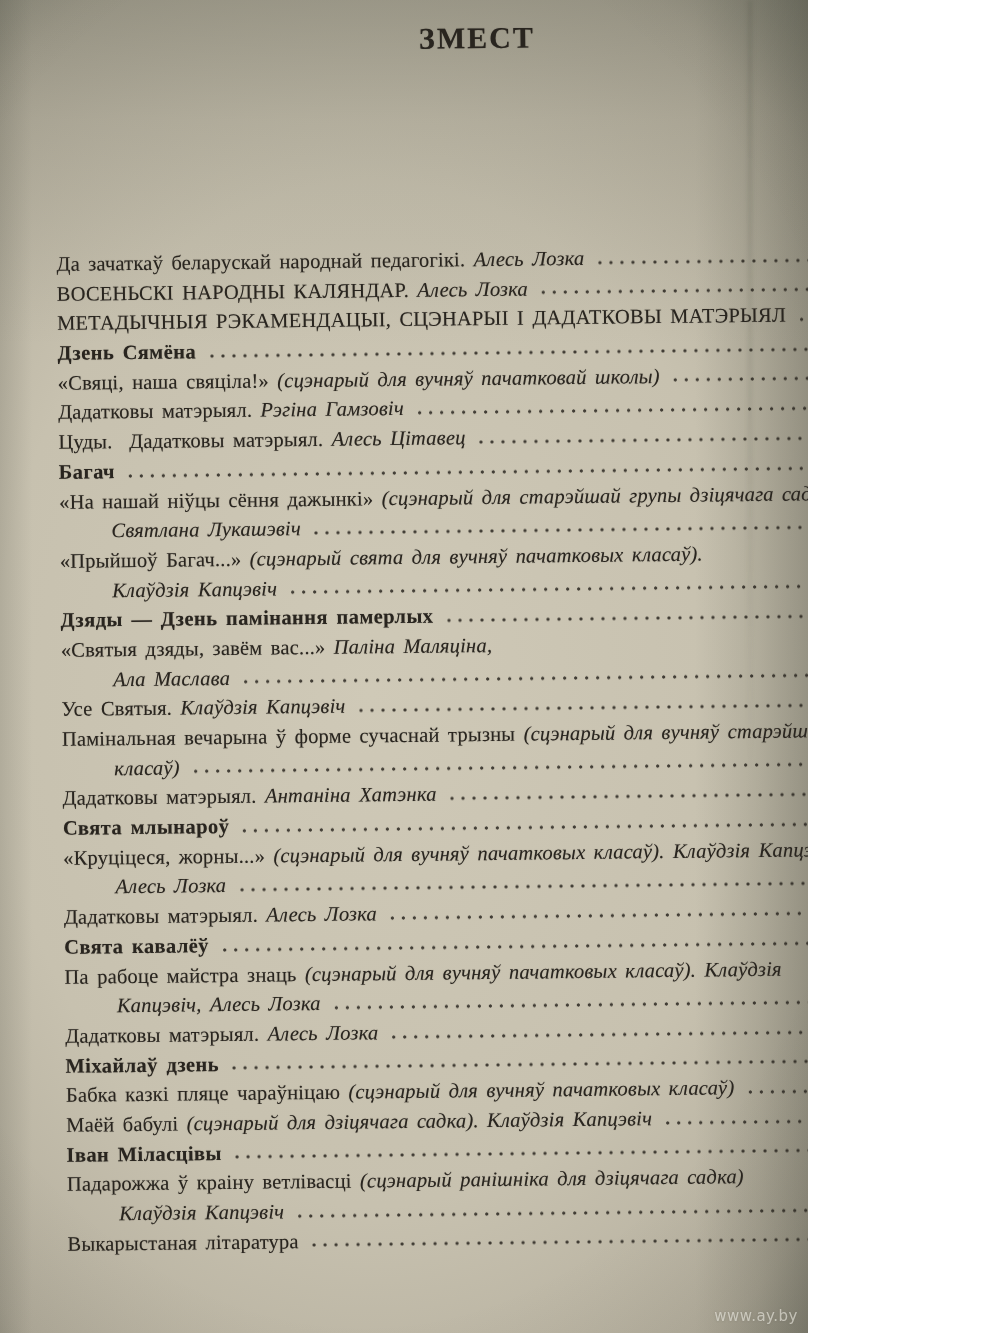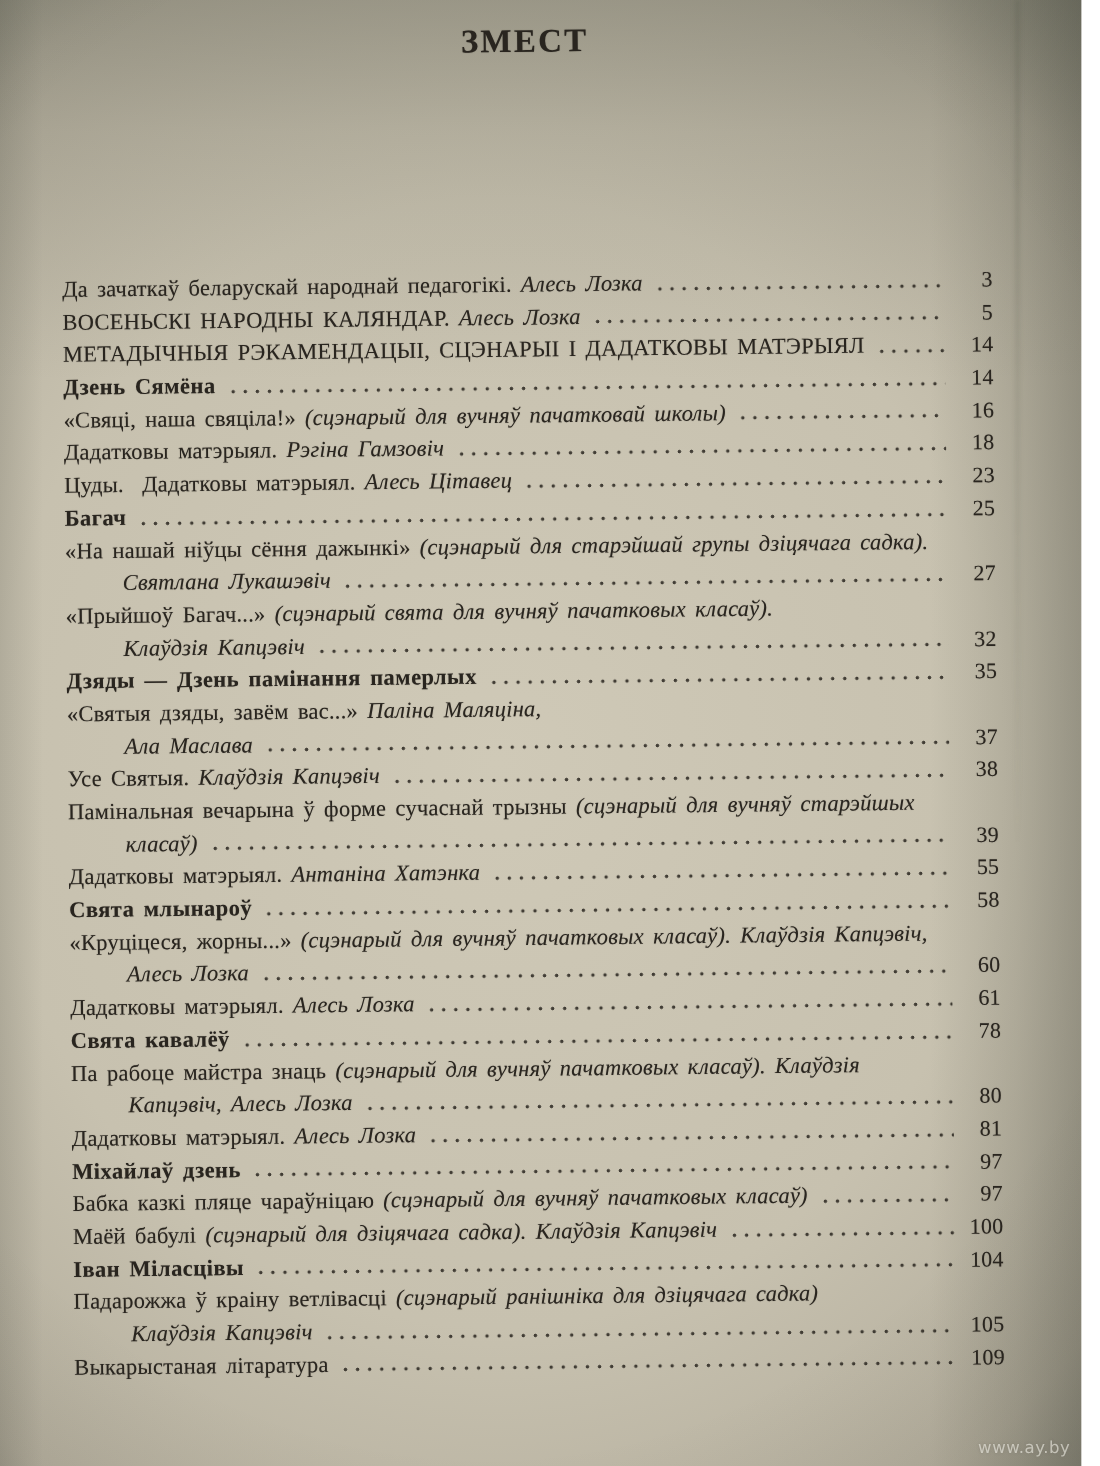--- a/index.html
+++ b/index.html
@@ -1,20 +1,20 @@
 <!DOCTYPE html>
 <html><head>
 <meta charset="utf-8">
 <style>
   html,body{margin:0;padding:0;}
   body{width:1000px;height:1333px;overflow:hidden;}
 
   
   #photo{
-    position:relative;width:983px;height:1333px;overflow:hidden;
+    position:relative;width:808px;height:1333px;overflow:hidden;
     font-family:"Liberation Serif","DejaVu Serif",serif;
     color:#29251f;
     background:
       linear-gradient(180deg, rgba(78,80,68,.30) 0%, rgba(78,80,68,.14) 9%, rgba(0,0,0,0) 26%),
       linear-gradient(90deg, rgba(0,0,0,0) 86%, rgba(62,64,52,.16) 94%, rgba(50,52,42,.30) 100%),
       linear-gradient(90deg, rgba(40,42,34,.14) 0%, rgba(0,0,0,0) 4%),
       radial-gradient(ellipse 85% 70% at 46% 52%, #cfc9b7 0%, #c7c1af 55%, #b4ae9d 85%, #979586 100%);
   }
   #vignette{
     position:absolute;inset:0;pointer-events:none;

